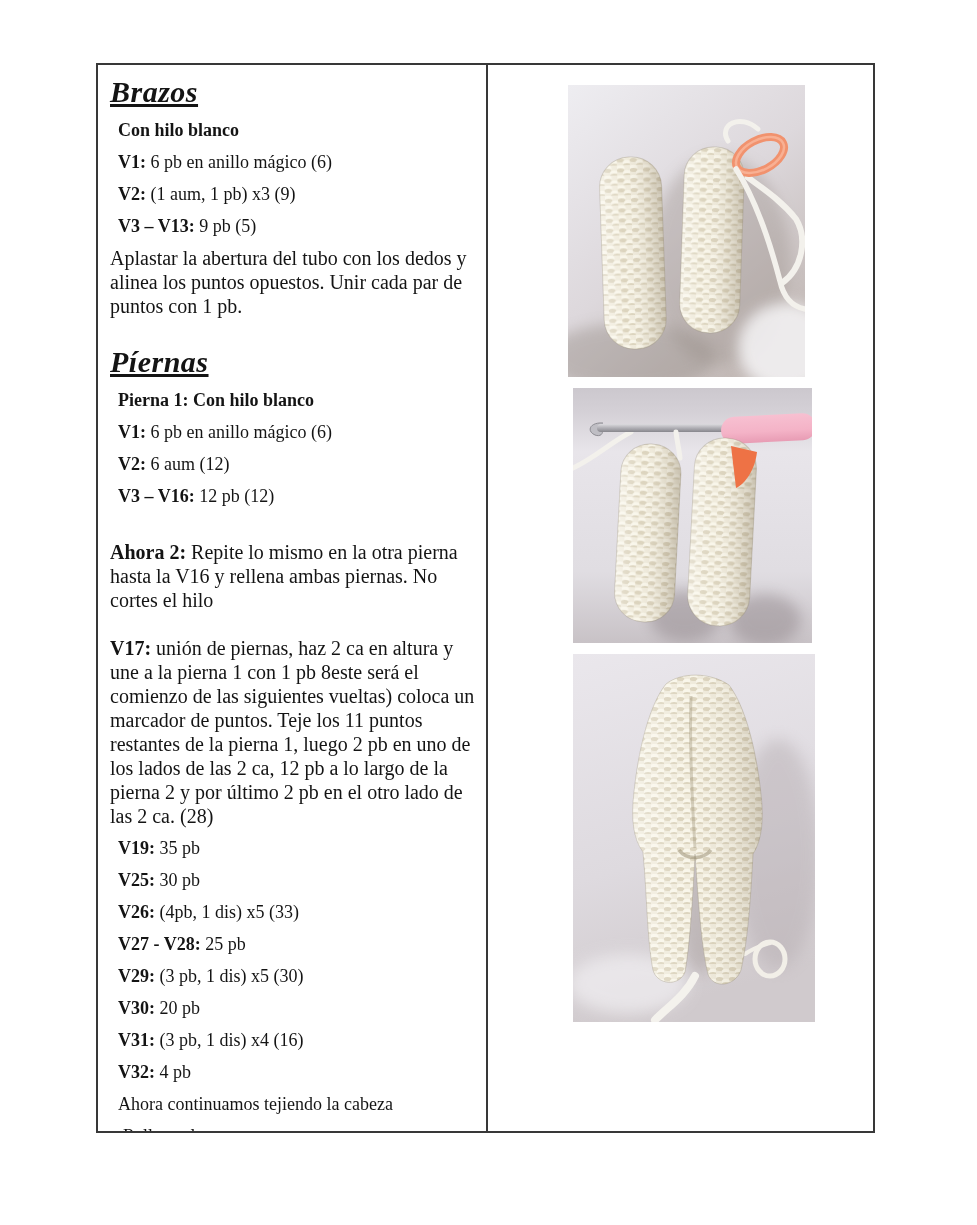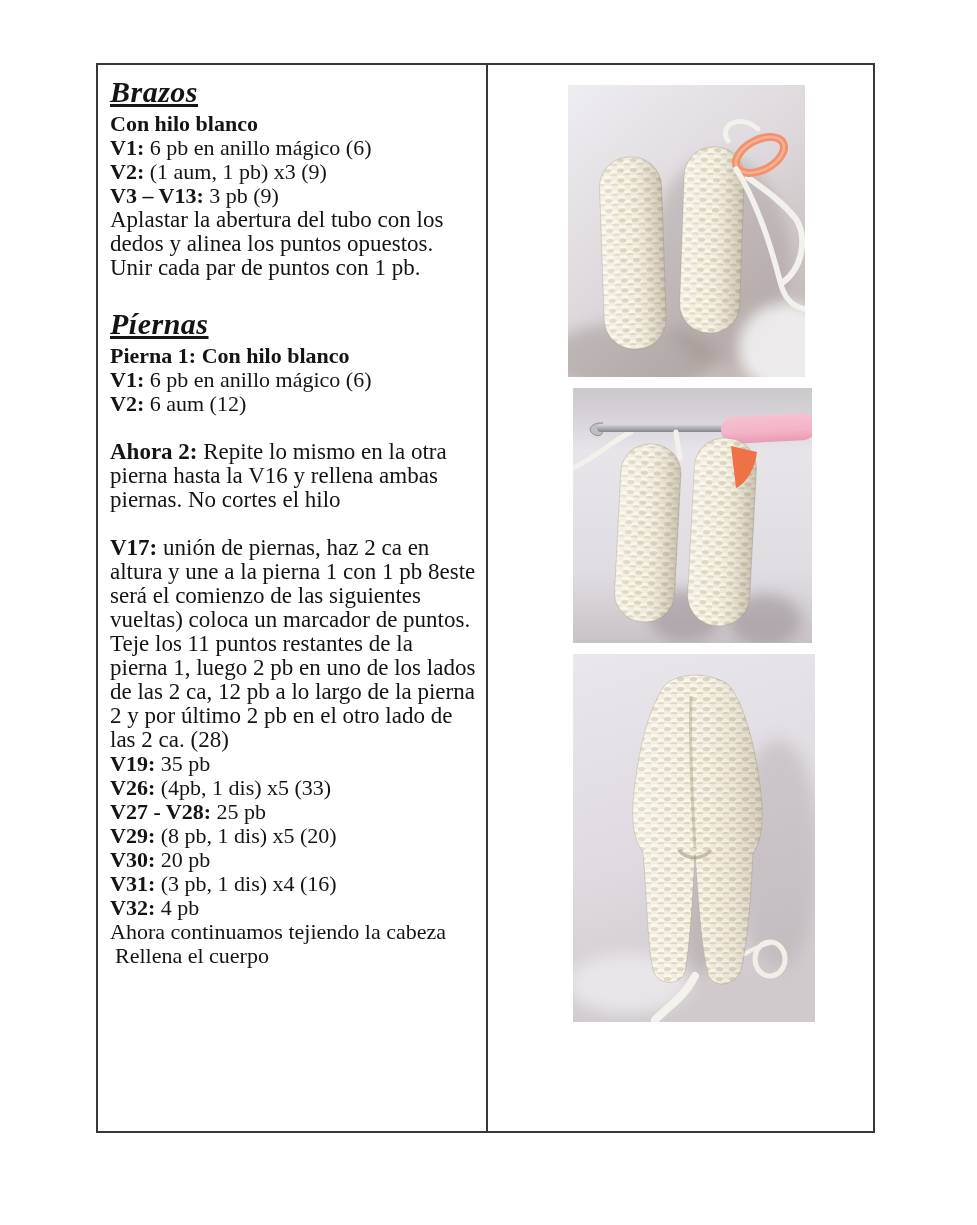--- a/index.html
+++ b/index.html
@@ -14,65 +14,67 @@
   }
   .col-left{
     width:390px;box-sizing:border-box;border-right:2px solid #383838;
     padding:9px 10px 0 12px;overflow:hidden;
   }
   .col-right{position:relative;flex:1;}
   .section-title{
     font-style:italic;font-weight:bold;font-size:30px;line-height:36px;
     text-decoration:underline;margin:0 0 2px 0;letter-spacing:0.5px;
   }
-  .line{margin:0;font-size:22px;line-height:24px;}
+  .line{margin:8px;font-size:18px;line-height:24px;}
   .line b{font-weight:bold;}
-  .para{margin:0;font-size:23px;line-height:24px;}
+  .para{margin:0;font-size:20px;line-height:24px;}
   .sp24{height:24px;}
   .sp26{height:26px;}
   .indent-sm{padding-left:5px;}
   .photo{position:absolute;overflow:hidden;}
   .photo svg{display:block;}
   #photo-arms{left:59px;top:20px;width:237px;height:292px;}
   #photo-legs{left:64px;top:323px;width:239px;height:255px;}
   #photo-body{left:64px;top:589px;width:242px;height:368px;}
 </style>
 </head>
 <body>
 
 <div class="sheet">
 
   <div class="col-left">
 
     <h2 class="section-title">Brazos</h2>
     <p class="line"><b>Con hilo blanco</b></p>
     <p class="line"><b>V1:</b><span> 6 pb en anillo mágico (6)</span></p>
     <p class="line"><b>V2:</b><span> (1 aum, 1 pb) x3 (9)</span></p>
-    <p class="line"><b>V3 – V13:</b><span> 3 pb (9)</span></p>
+    <p class="line"><b>V3 – V13:</b><span> 9 pb (5)</span></p>
     <p class="para">Aplastar la abertura del tubo con los dedos y alinea los puntos opuestos. Unir cada par de puntos con 1 pb.</p>
 
     <div class="sp26"></div>
 
     <h2 class="section-title">Píernas</h2>
     <p class="line"><b>Pierna 1: Con hilo blanco</b></p>
     <p class="line"><b>V1:</b><span> 6 pb en anillo mágico (6)</span></p>
     <p class="line"><b>V2:</b><span> 6 aum (12)</span></p>
+    <p class="line"><b>V3 – V16:</b><span> 12 pb (12)</span></p>
 
     <div class="sp24"></div>
 
     <p class="para"><b>Ahora 2:</b><span> Repite lo mismo en la otra pierna hasta la V16 y rellena ambas piernas. No cortes el hilo</span></p>
 
     <div class="sp24"></div>
 
     <p class="para"><b>V17:</b><span> unión de piernas, haz 2 ca en altura y une a la pierna 1 con 1 pb 8este será el comienzo de las siguientes vueltas) coloca un marcador de puntos. Teje los 11 puntos restantes de la pierna 1, luego 2 pb en uno de los lados de las 2 ca, 12 pb a lo largo de la pierna 2 y por último 2 pb en el otro lado de las 2 ca. (28)</span></p>
 
     <p class="line"><b>V19:</b><span> 35 pb</span></p>
+    <p class="line"><b>V25:</b><span> 30 pb</span></p>
     <p class="line"><b>V26:</b><span> (4pb, 1 dis) x5 (33)</span></p>
     <p class="line"><b>V27 - V28:</b><span> 25 pb</span></p>
-    <p class="line"><b>V29:</b><span> (8 pb, 1 dis) x5 (20)</span></p>
+    <p class="line"><b>V29:</b><span> (3 pb, 1 dis) x5 (30)</span></p>
     <p class="line"><b>V30:</b><span> 20 pb</span></p>
     <p class="line"><b>V31:</b><span> (3 pb, 1 dis) x4 (16)</span></p>
     <p class="line"><b>V32:</b><span> 4 pb</span></p>
 
     <p class="line">Ahora continuamos tejiendo la cabeza</p>
     <p class="line indent-sm">Rellena el cuerpo</p>
   </div>
 
   <div class="col-right">
 

